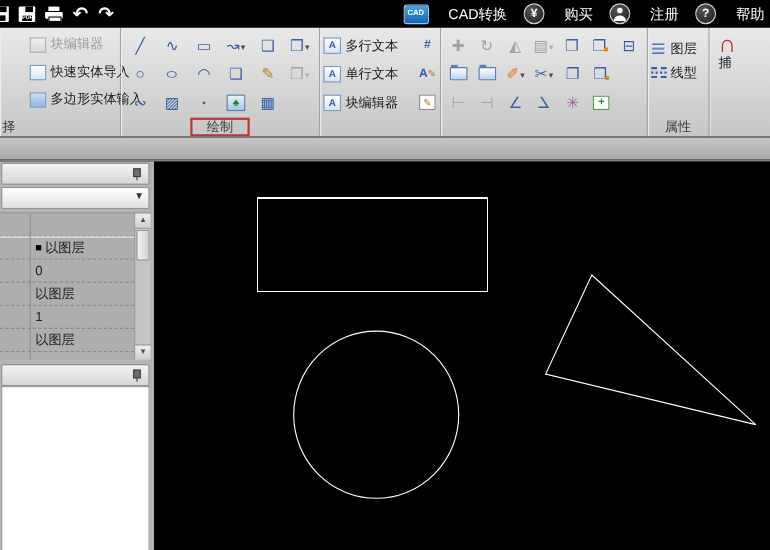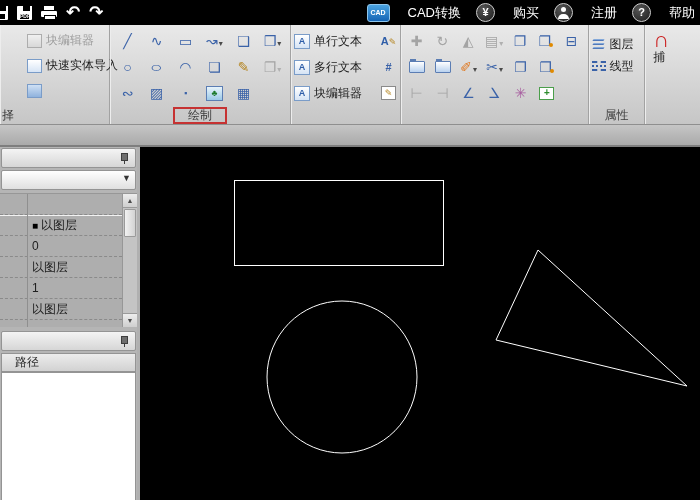--- a/index.html
+++ b/index.html
@@ -190,20 +190,21 @@
         <div class="sel-item disabled">
           <span class="mini gray"></span>
           <span>块编辑器</span>
         </div>
         <div class="sel-item">
           <span class="mini"></span>
           <span>快速实体导入</span>
         </div>
         <div class="sel-item">
           <span class="mini poly"></span>
+          <span>多边形实体输入</span>
         </div>
       </div>
       <div class="rib-label left">择</div>
     </div>
 
     <div class="rib-group" style="width:182px">
       <div class="rib-body">
         <div class="icrow">
           <span class="cell">
               <i class="ic i-line"></i>
@@ -267,27 +268,27 @@
       </div>
       <div class="rib-label">
         <span class="redbox">绘制</span>
       </div>
     </div>
 
     <div class="rib-group g-text">
       <div class="rib-body">
         <div class="txt-row">
           <span class="aicon"></span>
+          <span class="lbl">多行文本</span>
+          <span class="ric i-field"></span>
+        </div>
+        <div class="txt-row">
+          <span class="aicon"></span>
           <span class="lbl">单行文本</span>
           <span class="ric i-spell"></span>
-        </div>
-        <div class="txt-row">
-          <span class="aicon"></span>
-          <span class="lbl">多行文本</span>
-          <span class="ric i-field"></span>
         </div>
         <div class="txt-row">
           <span class="aicon"></span>
           <span class="lbl">块编辑器</span>
           <span class="ric"><i class="i-tedit"></i></span>
         </div>
       </div>
     </div>
 
     <div class="rib-group" style="width:188px">
@@ -436,21 +437,20 @@
           <div class="sbtn">▲</div>
           <div class="sthumb"></div>
           <div class="sbtn bottom">▼</div>
         </div>
       </div>
       <div class="panel-hdr" style="margin-top:4px">
         <span class="pinbtn">
             <i class="pin"></i>
           </span>
       </div>
-      <div class="pathhdr">路径</div>
       <div class="pathlist"></div>
     </div>
 
     <div class="canvas">
       <svg width="560" height="330" viewBox="0 0 560 330">
         <rect fill="none" stroke="#ffffff" stroke-width="1" shape-rendering="crispEdges" x="94" y="33" width="209" height="85"></rect>
         <ellipse fill="none" stroke="#ffffff" stroke-width="1" cx="202" cy="230" rx="75" ry="76"></ellipse>
         <polygon fill="none" stroke="#ffffff" stroke-width="1" points="398,103 356,193 547,239"></polygon>
       </svg>
     </div>

